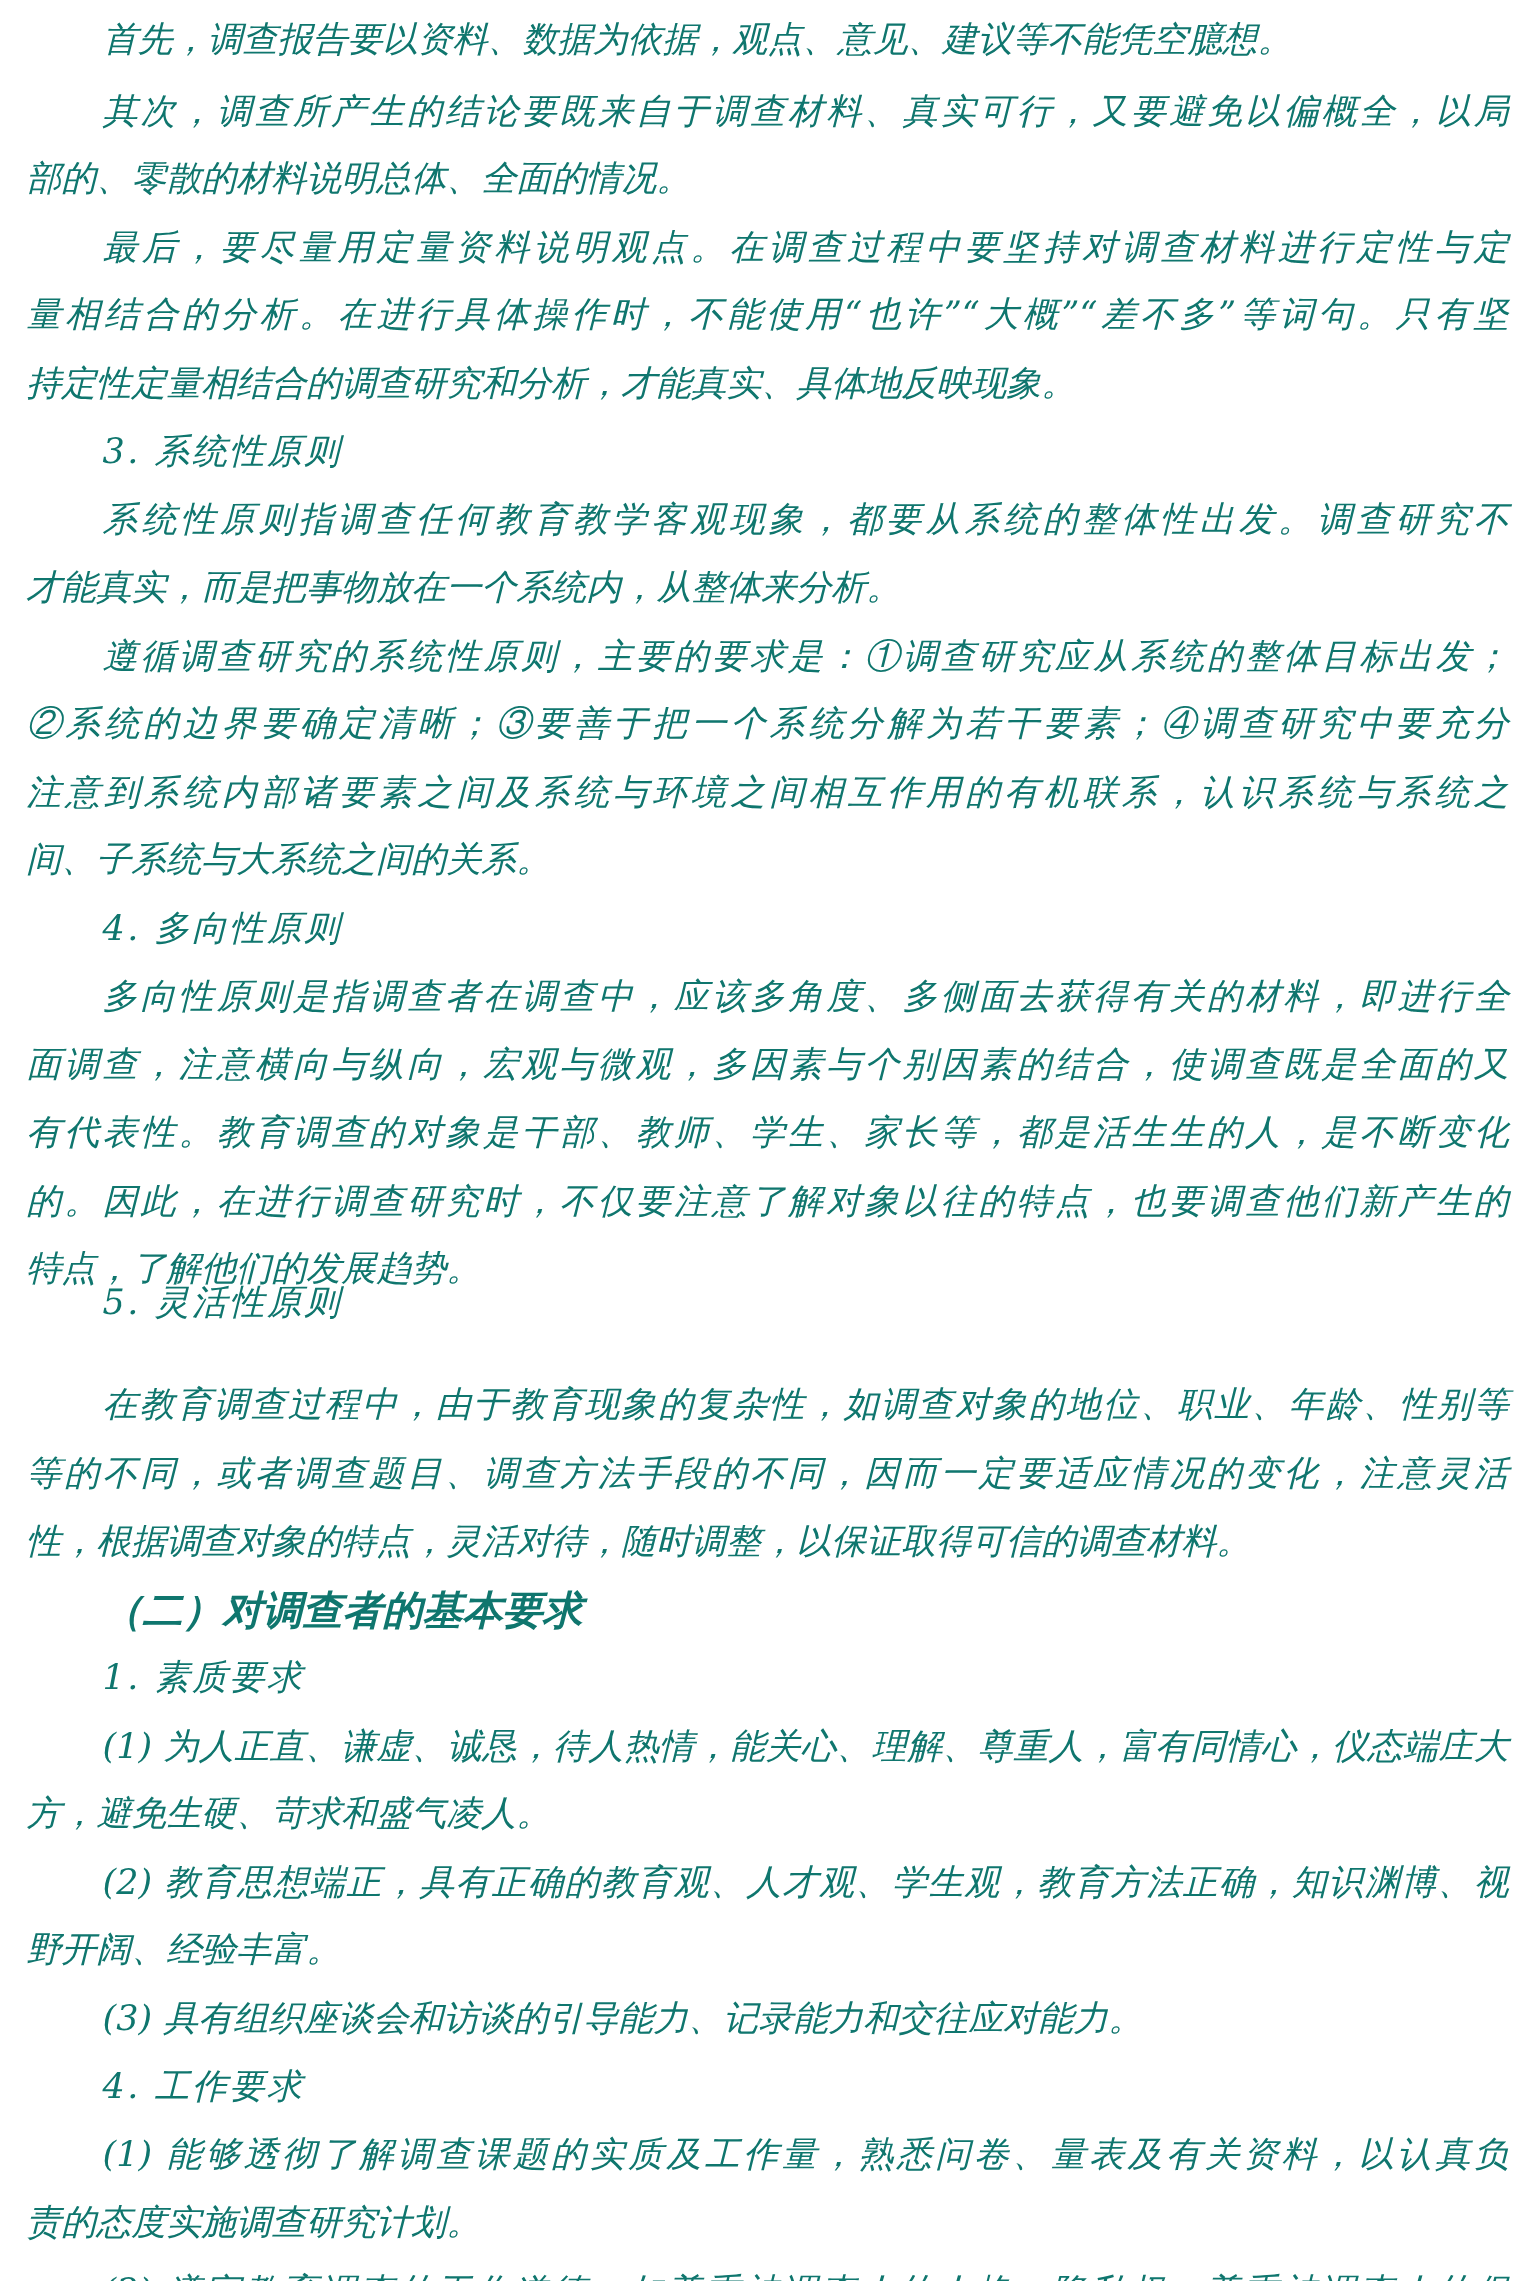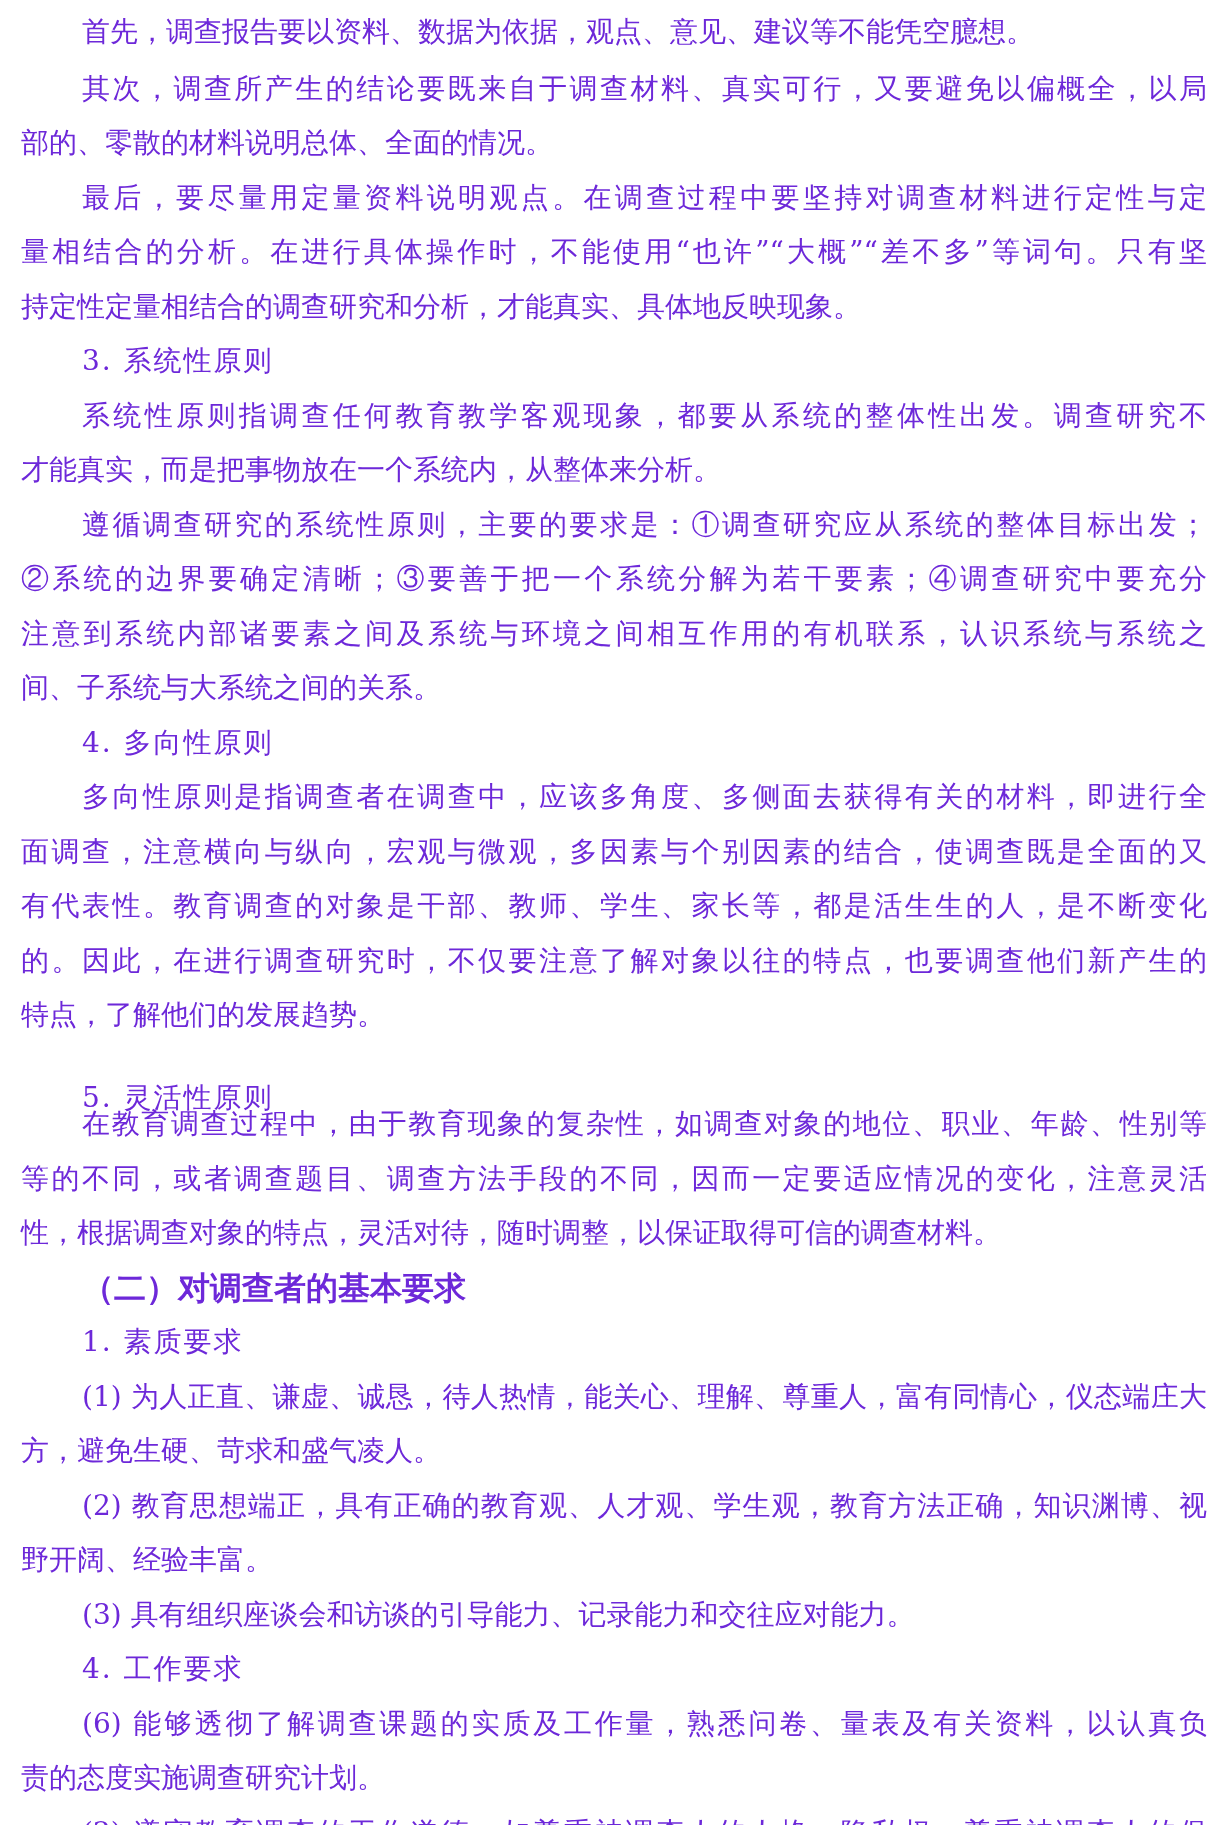--- a/index.html
+++ b/index.html
@@ -1,21 +1,21 @@
 <!DOCTYPE html>
 <html><head>
 <meta charset="utf-8">
 <style>
   html, body { margin: 0; padding: 0; background: #ffffff; }
   body { width: 1228px; height: 1825px; overflow: hidden; position: relative; }
   .page { position: absolute; left: 21px; top: 0; width: 1186px; }
   .line {
     position: absolute; left: 0; white-space: nowrap;
     font-family: "DejaVu Serif", "Liberation Serif", serif;
-    font-size: 28px; color: #6d28d9; line-height: 36px;
+    font-size: 28px; color: #0f766e; line-height: 36px; font-style: italic;
   }
   .justify { width: 1186px; text-align: justify; text-align-last: justify; }
   .indent { left: 61px; }
   .indent.justify { width: 1125px; }
   .sub { font-family: "DejaVu Serif", "Liberation Serif", serif; letter-spacing: 2px; }
   .bold { font-family: "DejaVu Sans", "Liberation Sans", sans-serif; font-weight: bold; font-size: 32px; }
 </style>
 </head>
 <body>
 
@@ -32,28 +32,28 @@
     <div class="line indent justify" style="top: 507px;">遵循调查研究的系统性原则，主要的要求是：①调查研究应从系统的整体目标出发；</div>
     <div class="line justify" style="top: 561px;">②系统的边界要确定清晰；③要善于把一个系统分解为若干要素；④调查研究中要充分</div>
     <div class="line justify" style="top: 616px;">注意到系统内部诸要素之间及系统与环境之间相互作用的有机联系，认识系统与系统之</div>
     <div class="line" style="top: 670px;">间、子系统与大系统之间的关系。</div>
     <div class="line indent sub" style="top: 725px;">4. 多向性原则</div>
     <div class="line indent justify" style="top: 779px;">多向性原则是指调查者在调查中，应该多角度、多侧面去获得有关的材料，即进行全</div>
     <div class="line justify" style="top: 834px;">面调查，注意横向与纵向，宏观与微观，多因素与个别因素的结合，使调查既是全面的又</div>
     <div class="line justify" style="top: 888px;">有代表性。教育调查的对象是干部、教师、学生、家长等，都是活生生的人，是不断变化</div>
     <div class="line justify" style="top: 943px;">的。因此，在进行调查研究时，不仅要注意了解对象以往的特点，也要调查他们新产生的</div>
     <div class="line" style="top: 997px;">特点，了解他们的发展趋势。</div>
-    <div class="line indent sub" style="top: 1080px;">5. 灵活性原则</div>
+    <div class="line indent sub" style="top: 1024px;">5. 灵活性原则</div>
     <div class="line indent justify" style="top: 1106px;">在教育调查过程中，由于教育现象的复杂性，如调查对象的地位、职业、年龄、性别等</div>
     <div class="line justify" style="top: 1161px;">等的不同，或者调查题目、调查方法手段的不同，因而一定要适应情况的变化，注意灵活</div>
     <div class="line" style="top: 1215px; text-align: center;">性，根据调查对象的特点，灵活对待，随时调整，以保证取得可信的调查材料。</div>
     <div class="line indent bold" style="top: 1270px;">（二）对调查者的基本要求</div>
     <div class="line indent sub" style="top: 1324px;">1. 素质要求</div>
     <div class="line indent justify" style="top: 1379px;">(1) 为人正直、谦虚、诚恳，待人热情，能关心、理解、尊重人，富有同情心，仪态端庄大</div>
     <div class="line" style="top: 1433px;">方，避免生硬、苛求和盛气凌人。</div>
     <div class="line indent justify" style="top: 1488px;">(2) 教育思想端正，具有正确的教育观、人才观、学生观，教育方法正确，知识渊博、视</div>
     <div class="line" style="top: 1542px;">野开阔、经验丰富。</div>
     <div class="line indent" style="top: 1597px;">(3) 具有组织座谈会和访谈的引导能力、记录能力和交往应对能力。</div>
     <div class="line indent sub" style="top: 1651px;">4. 工作要求</div>
-    <div class="line indent justify" style="top: 1706px;">(6) 能够透彻了解调查课题的实质及工作量，熟悉问卷、量表及有关资料，以认真负</div>
+    <div class="line indent justify" style="top: 1706px;">(1) 能够透彻了解调查课题的实质及工作量，熟悉问卷、量表及有关资料，以认真负</div>
     <div class="line" style="top: 1760px; text-align: center;">责的态度实施调查研究计划。</div>
     <div class="line indent justify" style="top: 1815px;">(2) 遵守教育调查的工作道德，如尊重被调查人的人格、隐私权，尊重被调查人的保</div>
   </div>
 
 </body></html>

